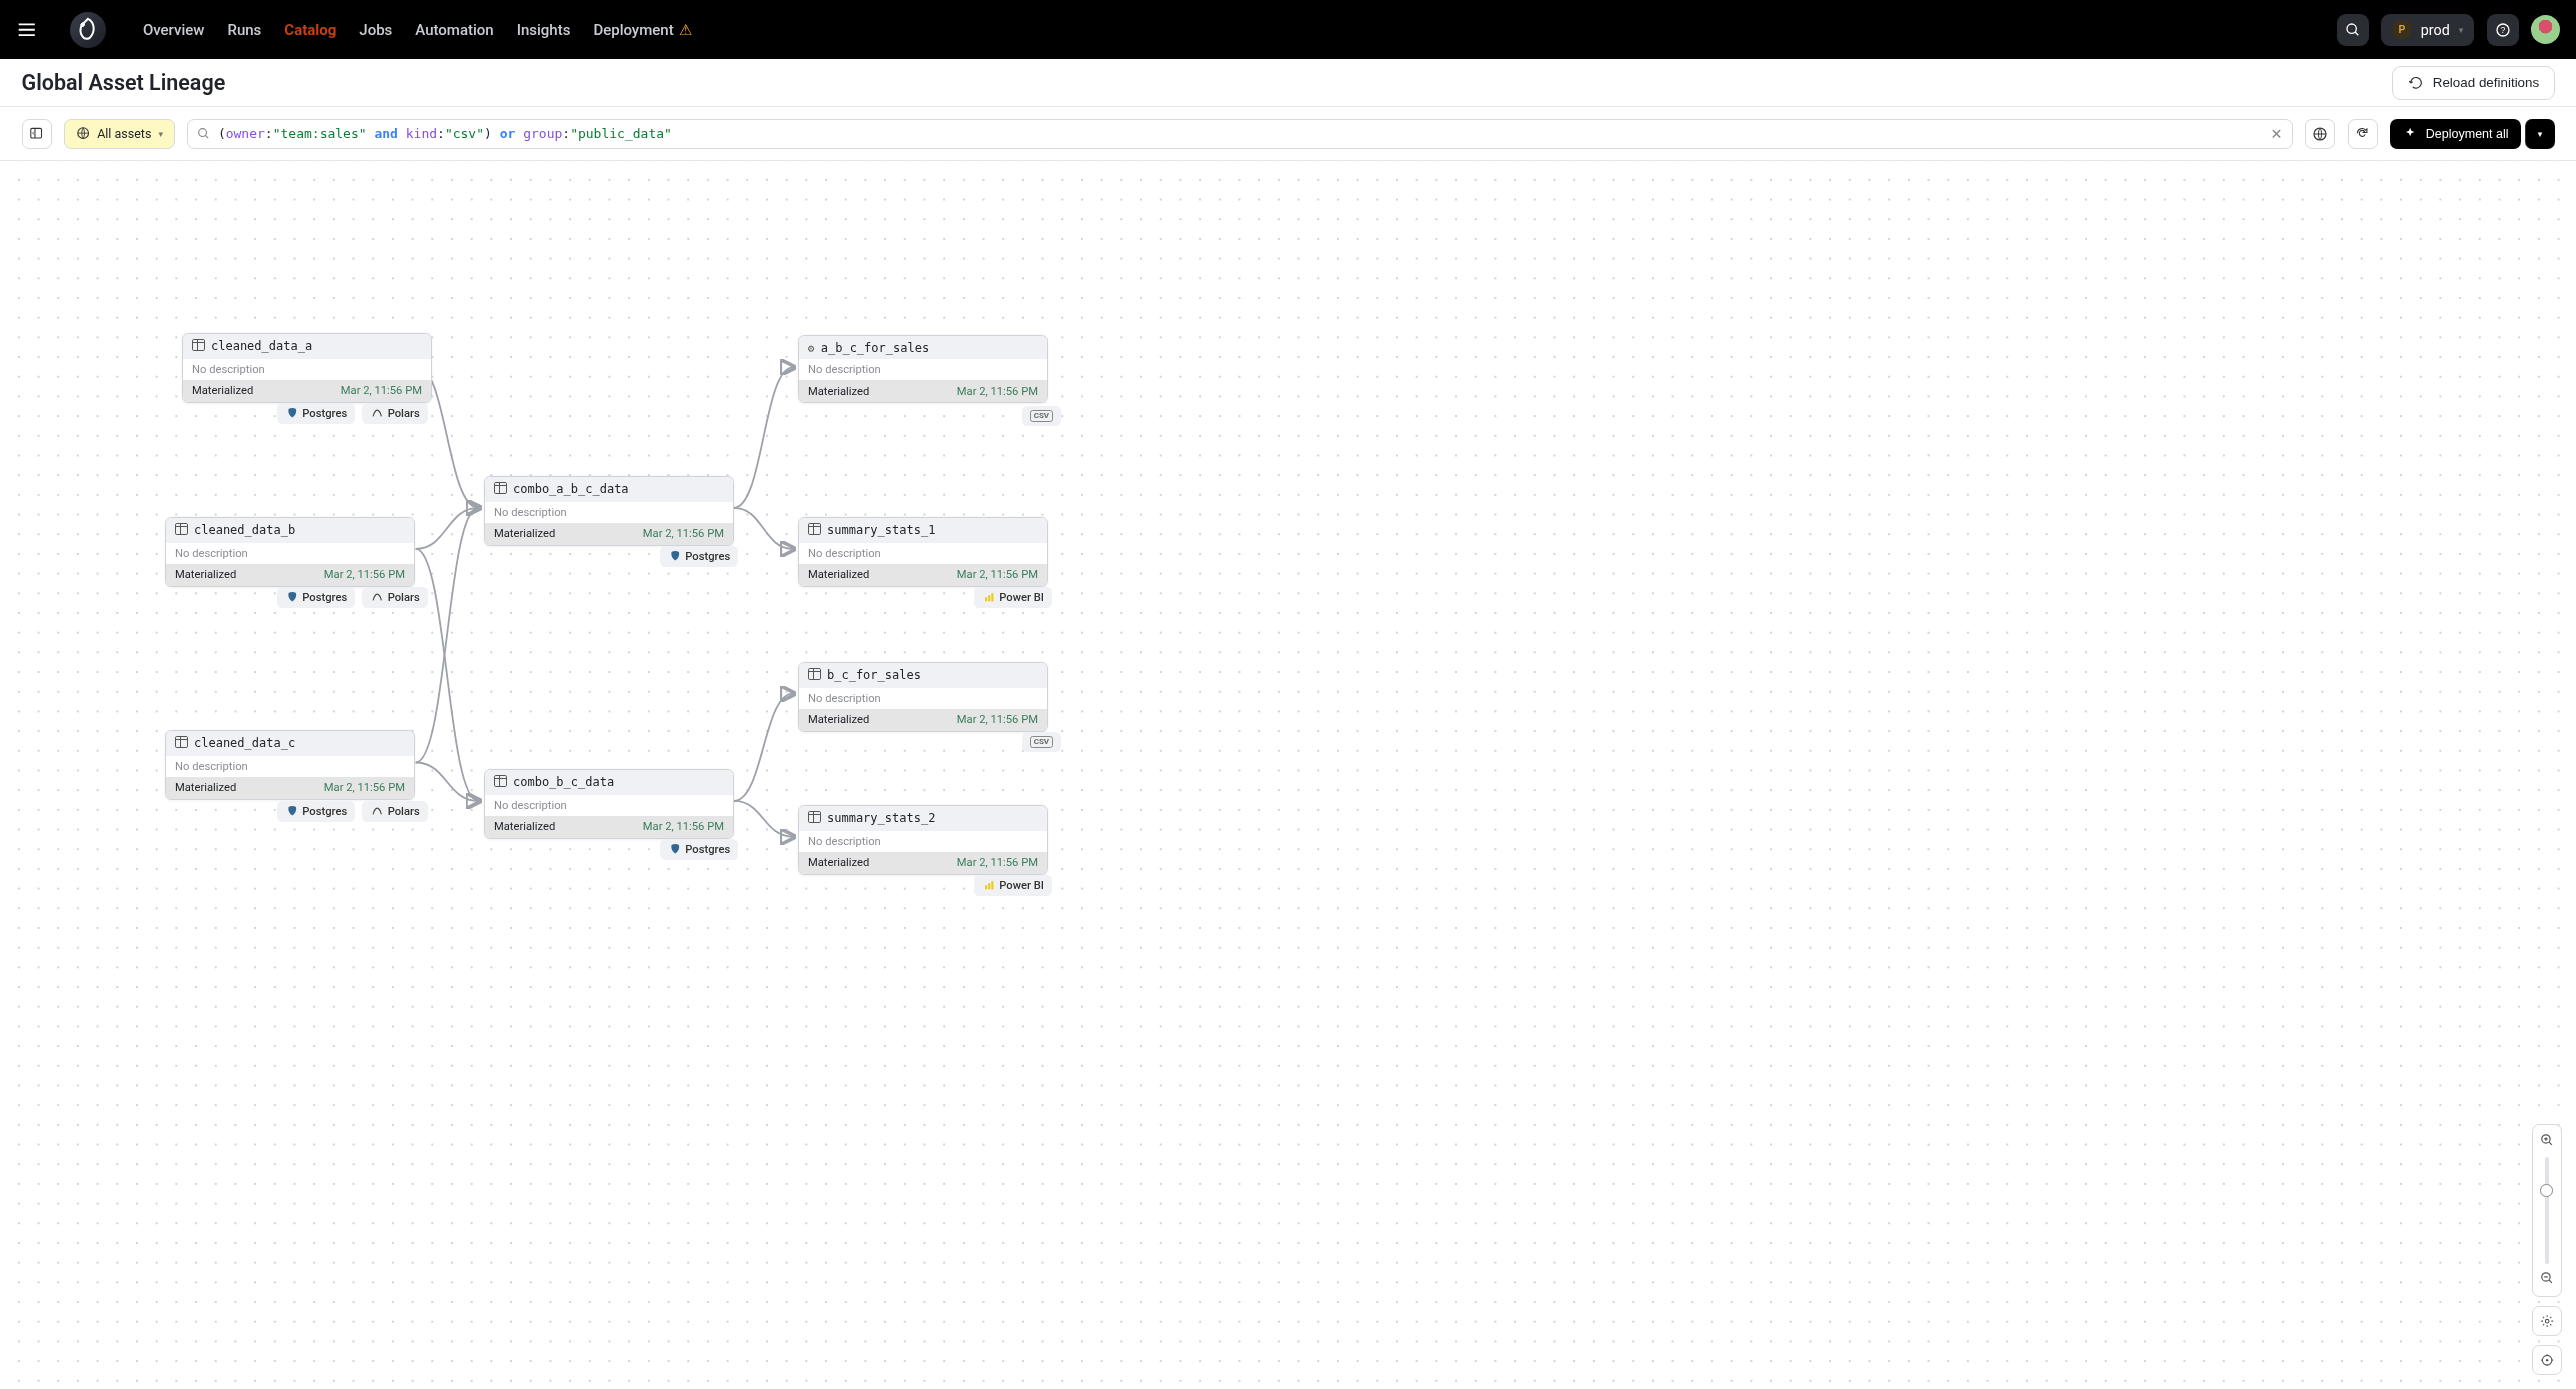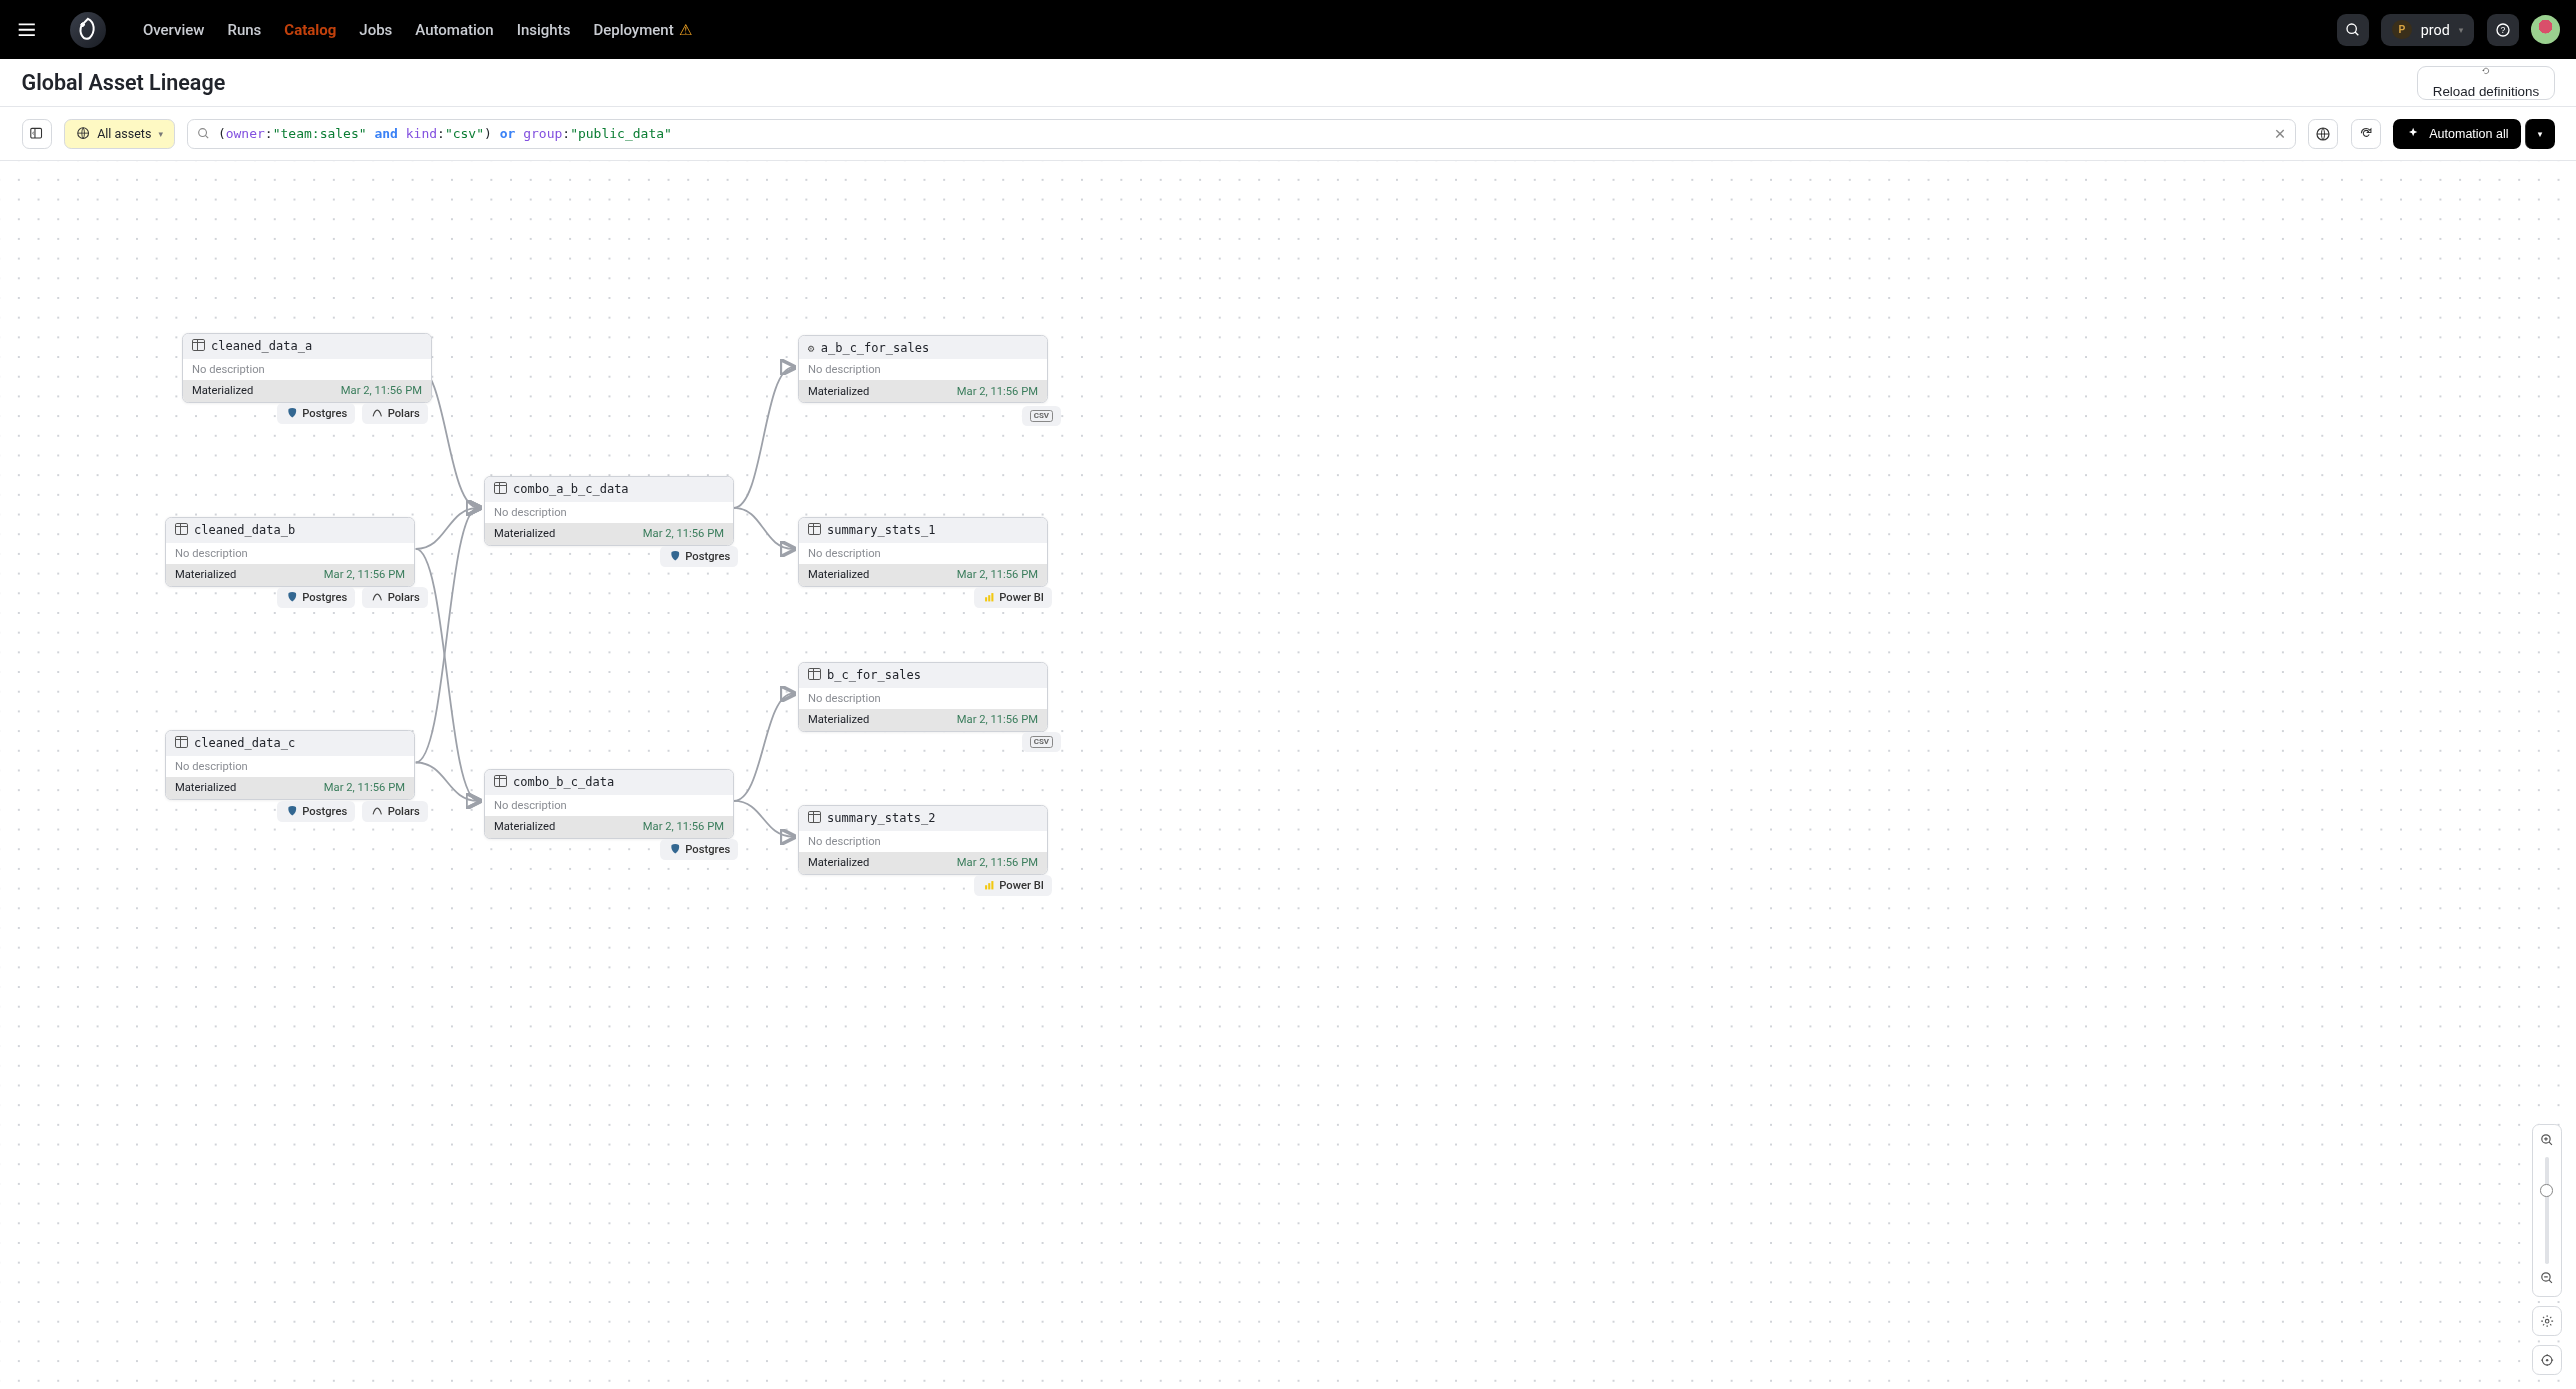--- a/index.html
+++ b/index.html
@@ -16,21 +16,21 @@
 .nav-link .warn { margin-left: 5.4px; color:#f5a623; }
 .nav-right { margin-left: auto; display: flex; align-items: center; gap: 12.5px; }
 .icon-btn-dark { width: 32px; height: 32px; border-radius: 9px; background: #2a2d33; display:flex; align-items:center; justify-content:center; cursor:pointer; color:#fff; border:none; }
 .prod-pill { height: 32px; border-radius: 9px; background: #2a2d33; display:flex; align-items:center; gap:9px; padding:0 10.7px; cursor:pointer; color:#fff; }
 .prod-badge { width:19.7px; height:19.7px; border-radius:50%; background:#3a2f1a; color:#d9a441; font-size:10.7px; display:flex; align-items:center; justify-content:center; font-weight:600; }
 .avatar { width:29px; height:29px; border-radius:50%; background: radial-gradient(circle at 50% 40%, #d94f6a 0 30%, #9ad08f 31% 100%); }
 
 
 .page-header { height: 48px; border-bottom: 0.9px solid #e4e6ea; display:flex; align-items:center; padding:0 21.5px; }
 .page-title { font-size: 21.5px; font-weight: 600; }
-.reload-btn { margin-left:auto; height:34px; border:0.9px solid #d6d9de; border-radius:9px; background:#fff; display:flex; align-items:center; gap:9px; padding:0 14.3px; font-size:13.4px; cursor:pointer; color:#21242b;flex-direction:column; }
+.reload-btn { margin-left:auto; height:34px; border:0.9px solid #d6d9de; border-radius:9px; background:#fff; display:flex; align-items:center; gap:9px; padding:0 14.3px; font-size:13.4px; cursor:pointer; color:#21242b; }
 
 
 .toolbar { height: 54px; border-bottom: 0.9px solid #e4e6ea; display:flex; align-items:center; padding:0 21.5px; gap:12.5px; }
 .panel-btn { width:30px; height:30px; border:0.9px solid #d6d9de; border-radius:7.2px; background:#fff; display:flex; align-items:center; justify-content:center; cursor:pointer; }
 .filter-pill { height:30px; border:0.9px solid #d6d9de; border-radius:7.2px; background:#fef9c3; display:flex; align-items:center; gap:7.2px; padding:0 10.7px; cursor:pointer; font-size:12.5px; }
 .chev { font-size:9px; color:#777; }
 .search-box { flex:1; height:30px; border:0.9px solid #d6d9de; border-radius:7.2px; display:flex; align-items:center; padding:0 9px; gap:7.2px; font-family: ui-monospace, Menlo, monospace; font-size:13px; }
 .search-box .kw { color:#8250df; }
 .search-box .str { color:#0a7d33; }
 .search-box .op { color:#3b82f6;font-weight:bold; }
@@ -151,21 +151,21 @@
   </button>
   <button class="panel-btn">
     <svg width="14.3" height="14.3" viewBox="0 0 24 24">
         <path d="M4 12a8 8 0 0 1 14-5l2-2v6h-6l2-2a5 5 0 1 0 1 5" stroke="#333" stroke-width="1.8" fill="none"></path>
       </svg>
   </button>
   <button class="mat-btn">
     <svg width="14.3" height="14.3" viewBox="0 0 24 24">
         <path d="M12 3l2 5 5 2-5 2-2 5-2-5-5-2 5-2z" fill="#fff"></path>
       </svg>
-    <span>Automation all</span>
+    <span>Deployment all</span>
   </button>
   <button class="mat-split">
       <span class="chev" style="color:#fff">▾</span>
     </button>
 </div>
 
 <div class="canvas" id="canvas">
   <svg class="edges" id="edges" viewBox="0 0 2882 1374" width="2576" height="1228">
     <defs>
         <marker id="arrow" markerWidth="9" markerHeight="9" refX="7" refY="4.5" orient="auto">

